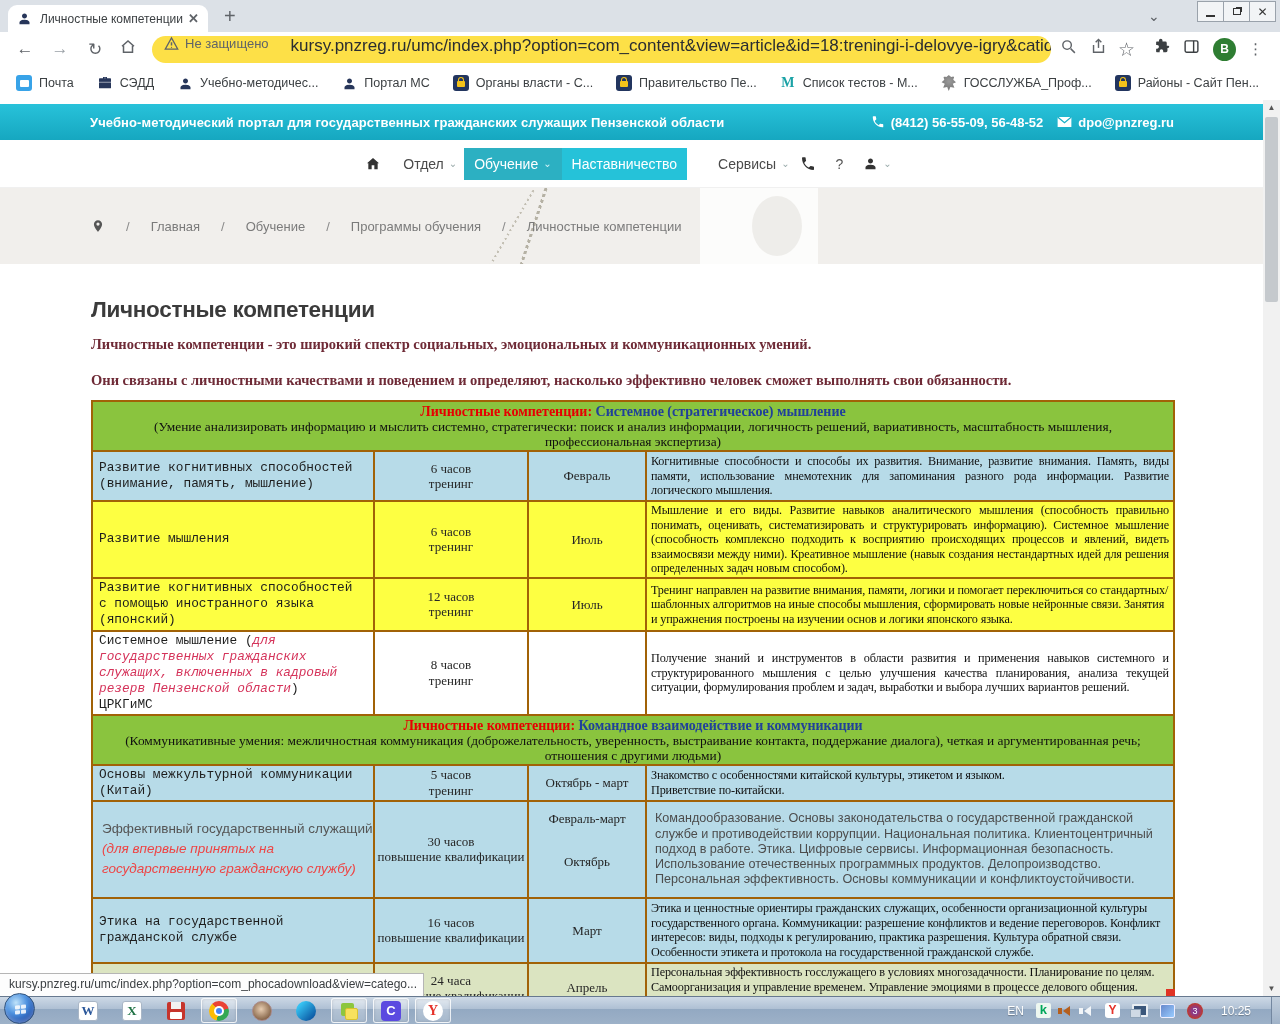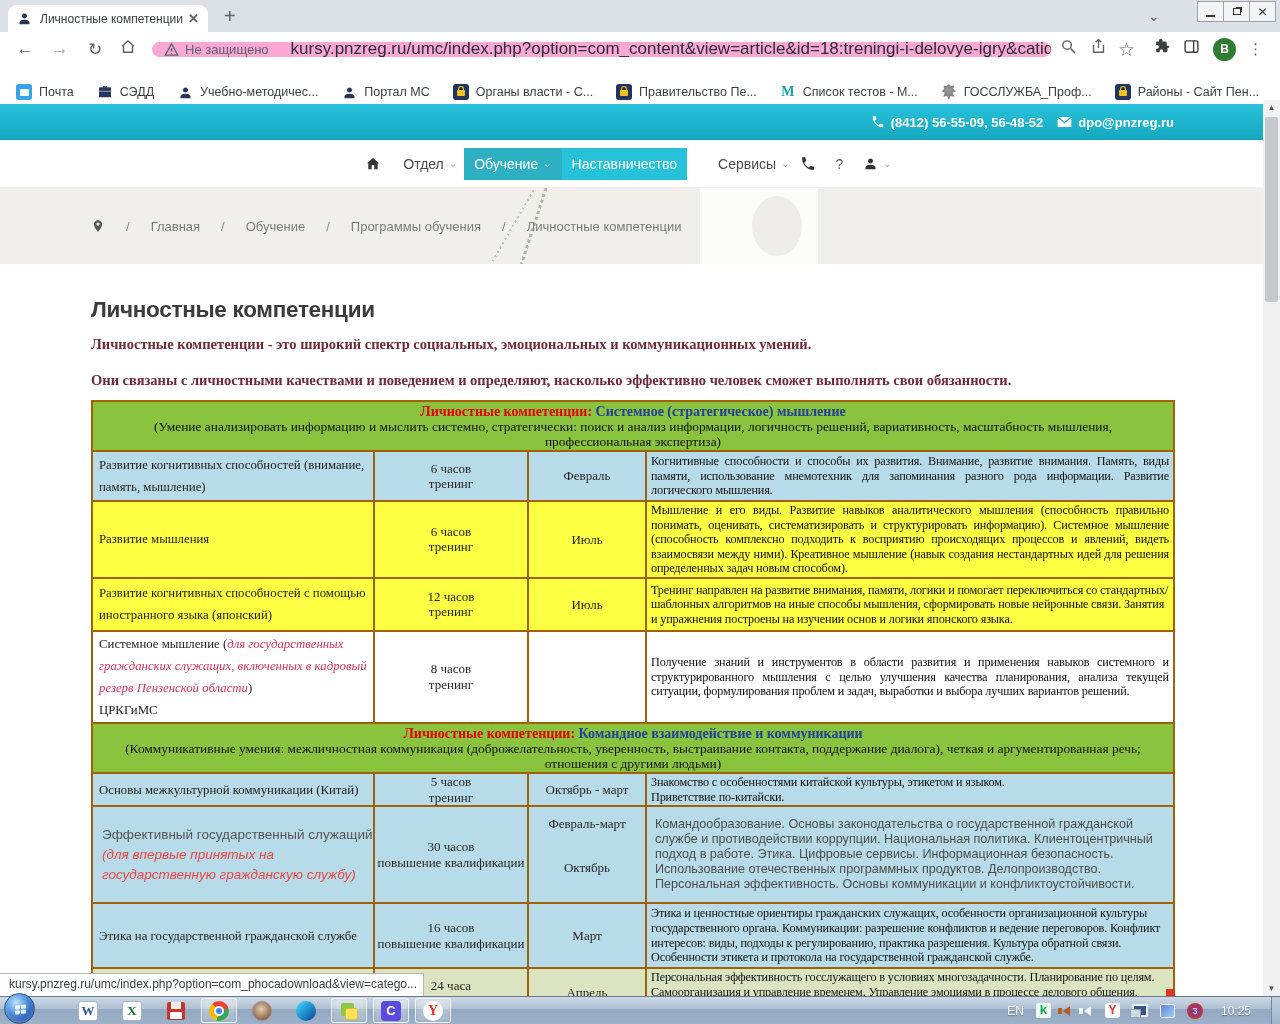--- a/index.html
+++ b/index.html
@@ -13,27 +13,27 @@
 .newtab{position:absolute;left:224px;top:5px;font-size:20px;color:#5f6368;font-weight:400}
 .tabchev{position:absolute;left:1148px;top:8px;font-size:14px;color:#5f6368}
 .winbtns{position:absolute;right:4px;top:1px;display:flex}
 .winbtn{width:27px;height:21px;border:1px solid #9aa2ab;background:#f2f4f6;display:flex;align-items:center;justify-content:center;margin-left:-1px;color:#333}
 .g-min{width:9px;height:2px;background:#333;margin-top:8px}
 .g-rest{width:8px;height:7px;border:1px solid #333;box-shadow:2px -2px 0 -1px #333}
 .g-close{font-size:12px;line-height:1}
 
 #toolbar{position:absolute;left:0;top:32px;width:1280px;height:34px;background:#fff;display:flex;align-items:center}
 .tbi{color:#5f6368;font-size:17px;text-align:center;flex:none}
-#omnibox{flex:none;margin-left:13px;width:899px;height:15px;border-radius:14px;background:#f9a8d4;display:flex;align-items:center;padding:0 12px;overflow:hidden}
+#omnibox{flex:none;margin-left:13px;width:899px;height:27px;border-radius:14px;background:#fde047;display:flex;align-items:flex-start;padding:0 12px;overflow:hidden}
 #omnibox .sec{font-size:13px;color:#5f6368;margin:0 4px 0 6px;white-space:nowrap}
 #omnibox .div{width:1px;height:15px;background:#c4c8cc;margin:0 9px}
 #omnibox .url{font-size:17px;color:#2a2d31;white-space:nowrap}
 .avatar{width:23px;height:23px;border-radius:50%;background:#2e7d32;color:#fff;font-size:12px;font-weight:700;display:flex;align-items:center;justify-content:center;flex:none}
 
-#bmbar{position:absolute;left:0;top:66px;width:1280px;height:34px;background:#fff;display:flex;align-items:flex-end;padding:0 16px}
+#bmbar{position:absolute;left:0;top:66px;width:1280px;height:34px;background:#fff;display:flex;align-items:center;padding:0 16px}
 .bm{display:flex;align-items:center;margin-right:23px}
 .bm .lbl{font-size:12.5px;color:#3c4043;margin-left:7px;white-space:nowrap}
 .tile{width:16px;height:16px;border-radius:3px;display:inline-flex;align-items:center;justify-content:center;flex:none;position:relative}
 .t-mail{background:#38a3e8}
 .t-mail i{width:9px;height:7px;background:#fff;display:block;border-radius:1px}
 .t-brief{background:transparent}
 .t-lock{background:#22355f}
 .t-lock .sh{position:absolute;top:2px;left:5px;width:6px;height:5px;border:1.5px solid #f3c21a;border-bottom:none;border-radius:3px 3px 0 0}
 .t-lock .bd{position:absolute;top:6px;left:4px;width:8px;height:6px;background:#f3c21a;border-radius:1px}
 .t-m{color:#1ba2a6;font-weight:700;font-size:14px;font-family:"Liberation Serif",serif}
@@ -65,21 +65,21 @@
 .intro{font-family:"Liberation Serif",serif;font-weight:700;color:#6e2a36;font-size:14.5px;width:1082px;margin-left:91px}
 .in1{margin-top:13px}
 .in2{margin-top:19px}
 table{margin:11px 0 0 91px;width:1082px;border-collapse:collapse;table-layout:fixed}
 td{border:2px solid #a16207;vertical-align:middle;overflow:hidden}
 .sechead td{background:#8ac43e;text-align:center;padding:1px 4px}
 .sh-l1{font-family:"Liberation Serif",serif;font-size:14px;font-weight:700;line-height:15px;padding-top:1px}
 .sh-red{color:#e60000}
 .sh-blue{color:#20409a}
 .sh-sub{font-family:"Liberation Serif",serif;font-size:13.4px;color:#101010;line-height:15px}
-.c1{font-family:Liberation Serif, serif;font-size:12.8px;color:#1d1d1d;line-height:22px;padding:1px 6px}
+.c1{font-family:Liberation Mono, monospace;font-size:12.8px;color:#1d1d1d;line-height:16px;padding:1px 6px}
 .c2,.c3{font-family:"Liberation Serif",serif;font-size:13px;color:#262626;text-align:center;line-height:15.5px;padding:0}
 .c4{font-family:"Liberation Serif",serif;font-size:12.2px;color:#101010;line-height:14.6px;letter-spacing:-.15px;padding:1px 4px;white-space:pre-line}
 .sh-sub{max-width:1042px;margin:0 auto}
 tr.vt td{vertical-align:top}
 tr.vt .c1,tr.vt .c2{padding-top:9px}
 tr.vt .c3{padding-top:16px}
 td.topm{vertical-align:top;padding-top:9px}
 .just{text-align:justify}
 .redi{color:#d5335a;font-style:italic}
 .redi2{color:#ee4444;font-style:italic}
@@ -264,20 +264,21 @@
     <span class="bm">
       <span class="tile t-lock">
         <span class="sh"></span>
         <span class="bd"></span>
       </span>
       <span class="lbl">Районы - Сайт Пен...</span>
     </span>
   </div>
 
 <div id="tealbar">
+  <span class="ti">Учебно-методический портал для государственных гражданских служащих Пензенской области</span>
   <span class="right">
     <span class="svgi">
         <svg width="14" height="14" viewBox="0 0 24 24" fill="#fff">
           <path d="M6.6 10.8c1.4 2.8 3.8 5.1 6.6 6.6l2.2-2.2c.3-.3.7-.4 1-.2 1.1.4 2.3.6 3.6.6.6 0 1 .4 1 1V20c0 .6-.4 1-1 1C10.8 21 3 13.2 3 3c0-.6.4-1 1-1h3.5c.6 0 1 .4 1 1 0 1.2.2 2.4.6 3.6.1.3 0 .7-.2 1l-2.3 2.2z"></path>
         </svg>
       </span>
     <span>(8412) 56-55-09, 56-48-52</span>
     <span class="svgi" style="margin-left:8px">
         <svg width="15" height="12" viewBox="0 0 24 18" fill="#fff">
           <path d="M1 1h22v16H1z"></path>

